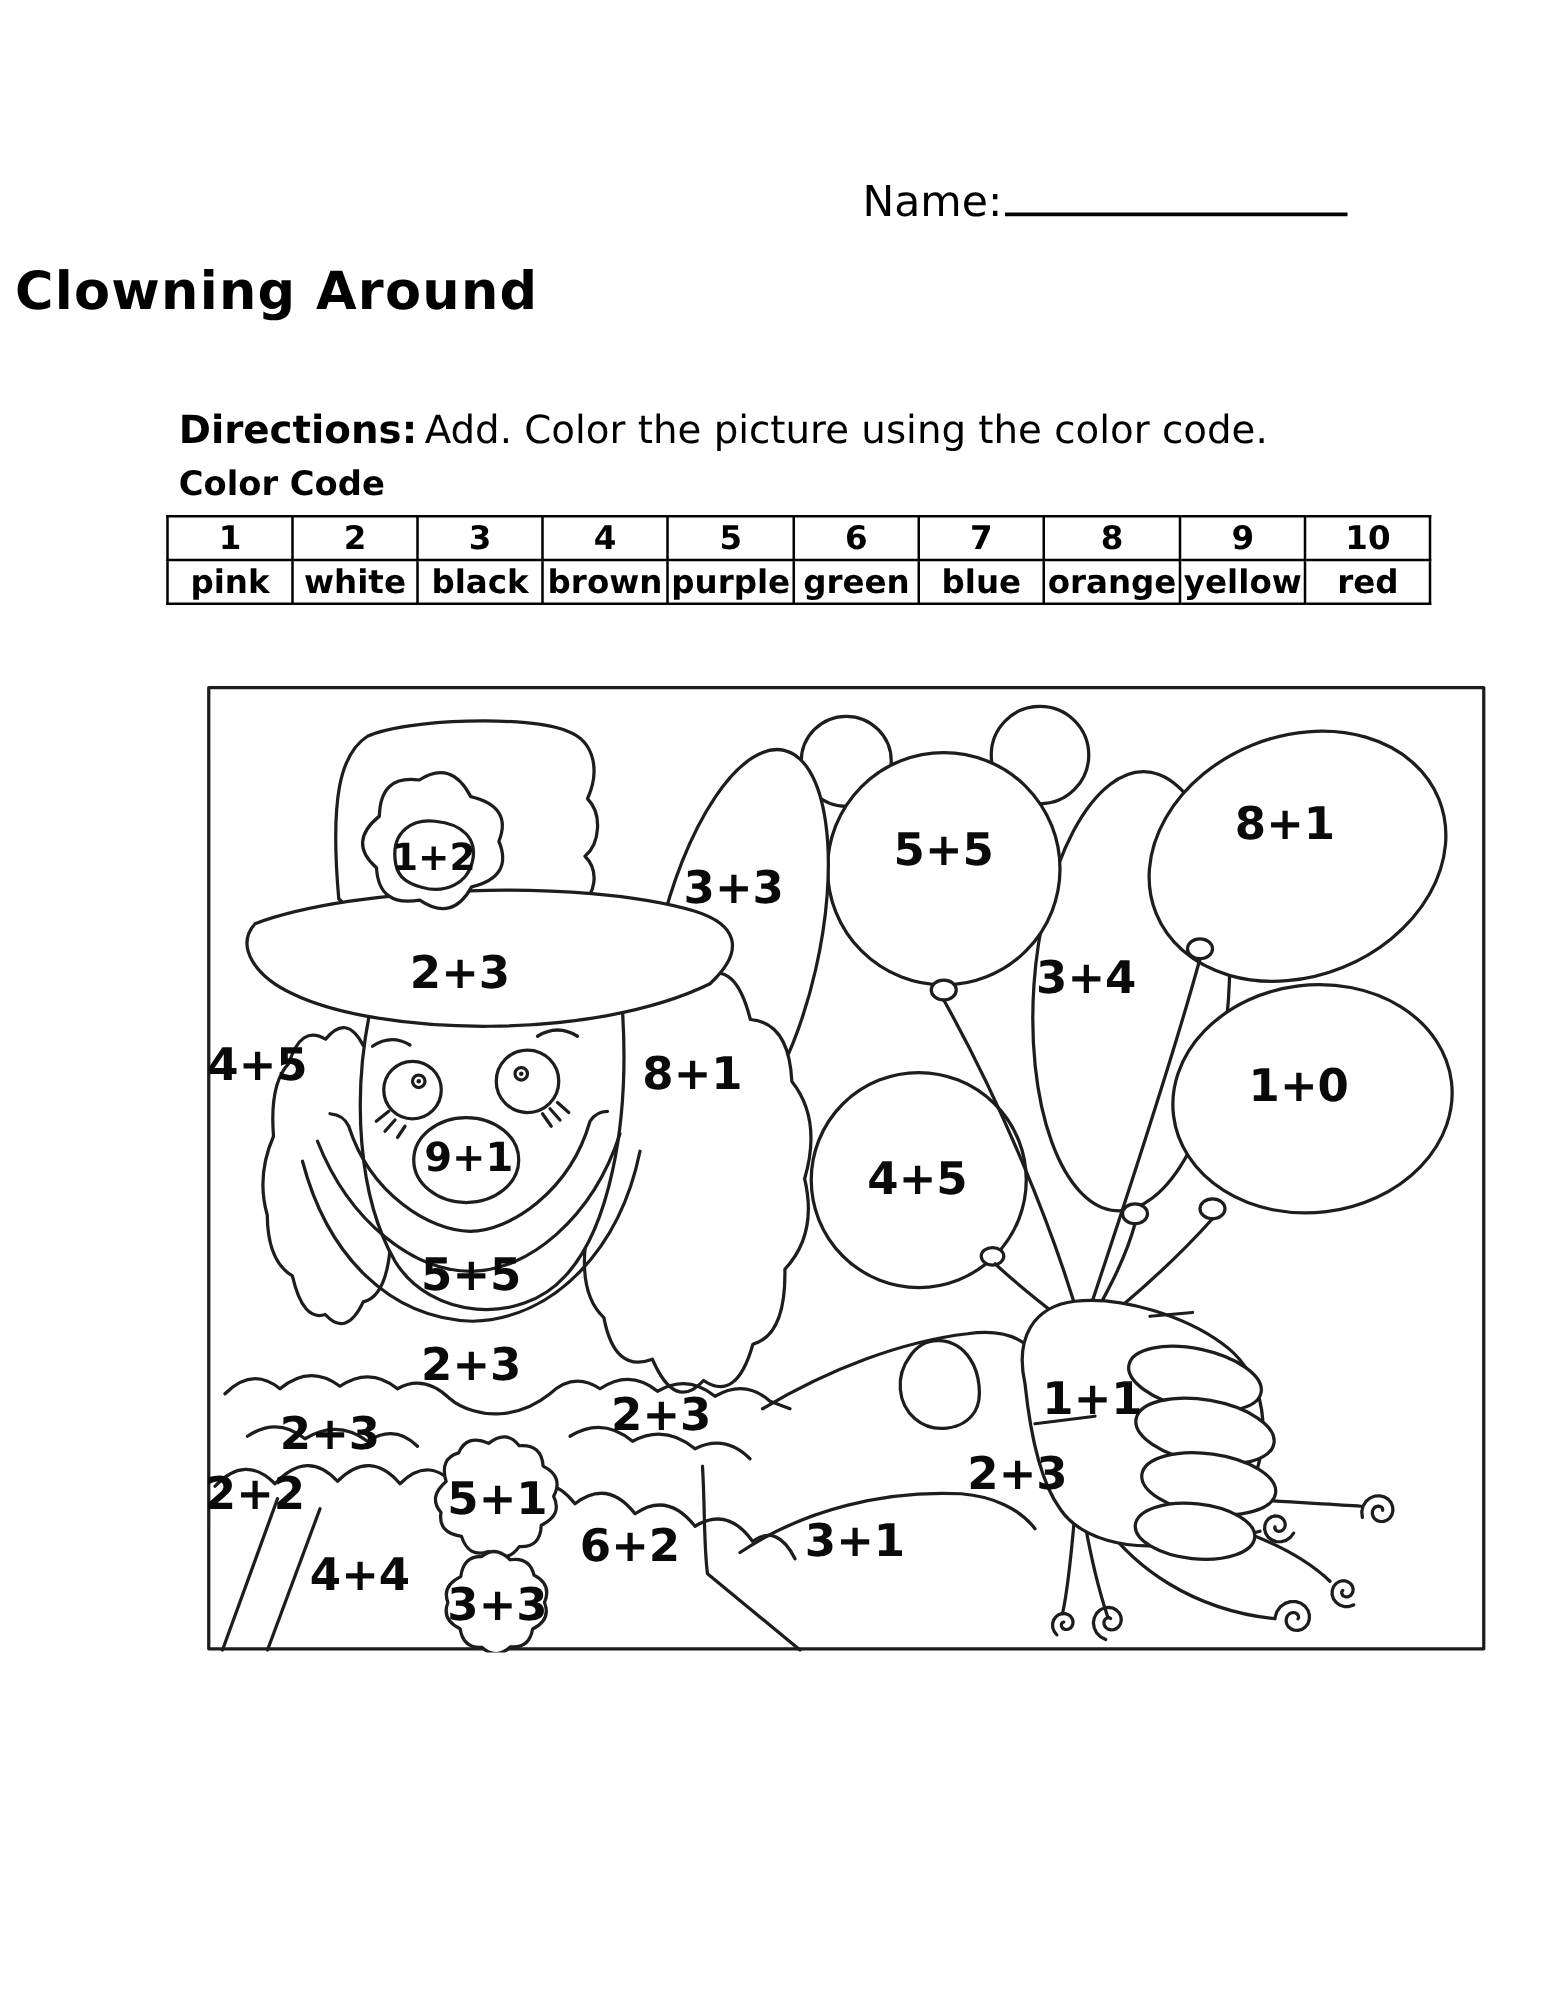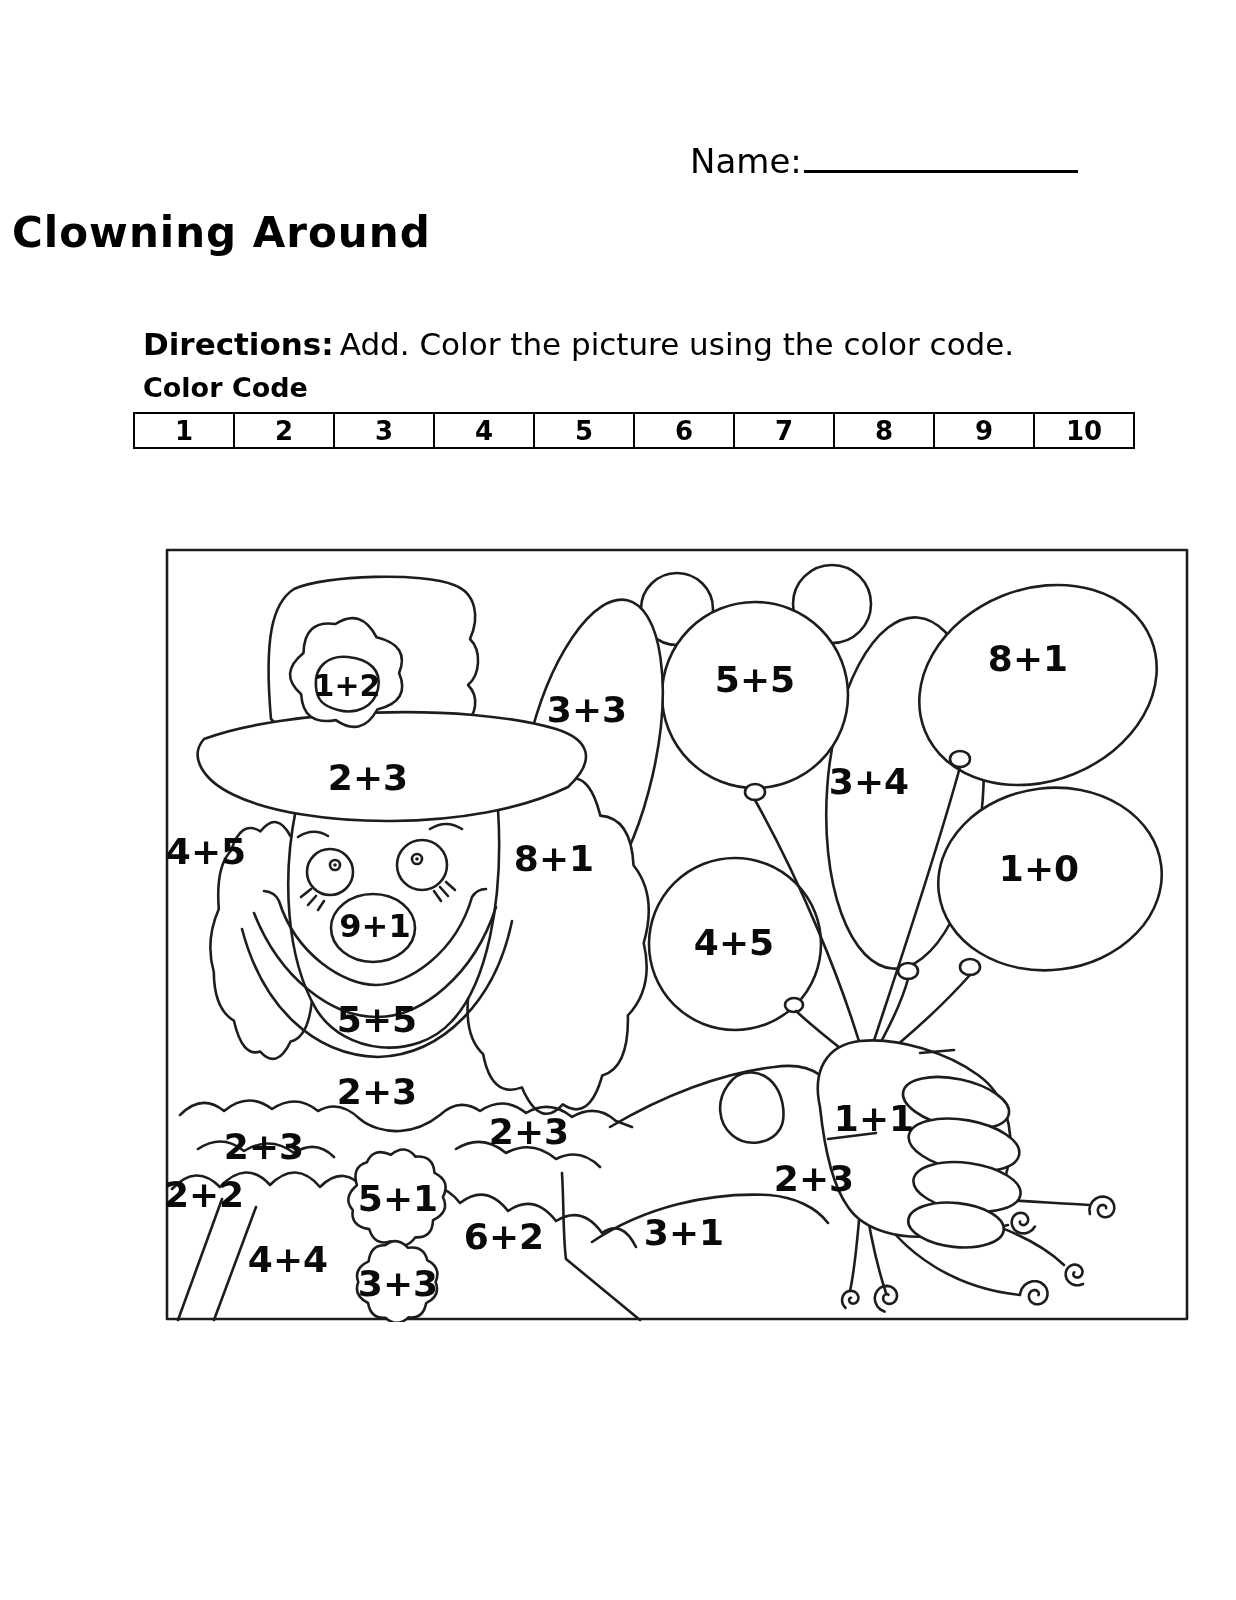--- a/index.html
+++ b/index.html
@@ -45,20 +45,32 @@
       <td>2</td>
       <td>3</td>
       <td>4</td>
       <td>5</td>
       <td>6</td>
       <td>7</td>
       <td>8</td>
       <td>9</td>
       <td>10</td>
     </tr>
+    <tr>
+      <td>pink</td>
+      <td>white</td>
+      <td>black</td>
+      <td>brown</td>
+      <td>purple</td>
+      <td>green</td>
+      <td>blue</td>
+      <td>orange</td>
+      <td>yellow</td>
+      <td>red</td>
+    </tr>
   </tbody>
     </table>
 
   <svg class="picture" width="1026" height="775" viewBox="0 0 1026 775">
 
     <rect class="ink" x="3" y="3" width="1020" height="769" stroke-width="4"></rect>
 
     <g>
       <ellipse class="ink fillw" cx="741" cy="246" rx="78" ry="176" transform="rotate(4 741 246)"></ellipse>
       <ellipse class="ink fillw" cx="886" cy="332" rx="112" ry="91" transform="rotate(-7 886 332)"></ellipse>

